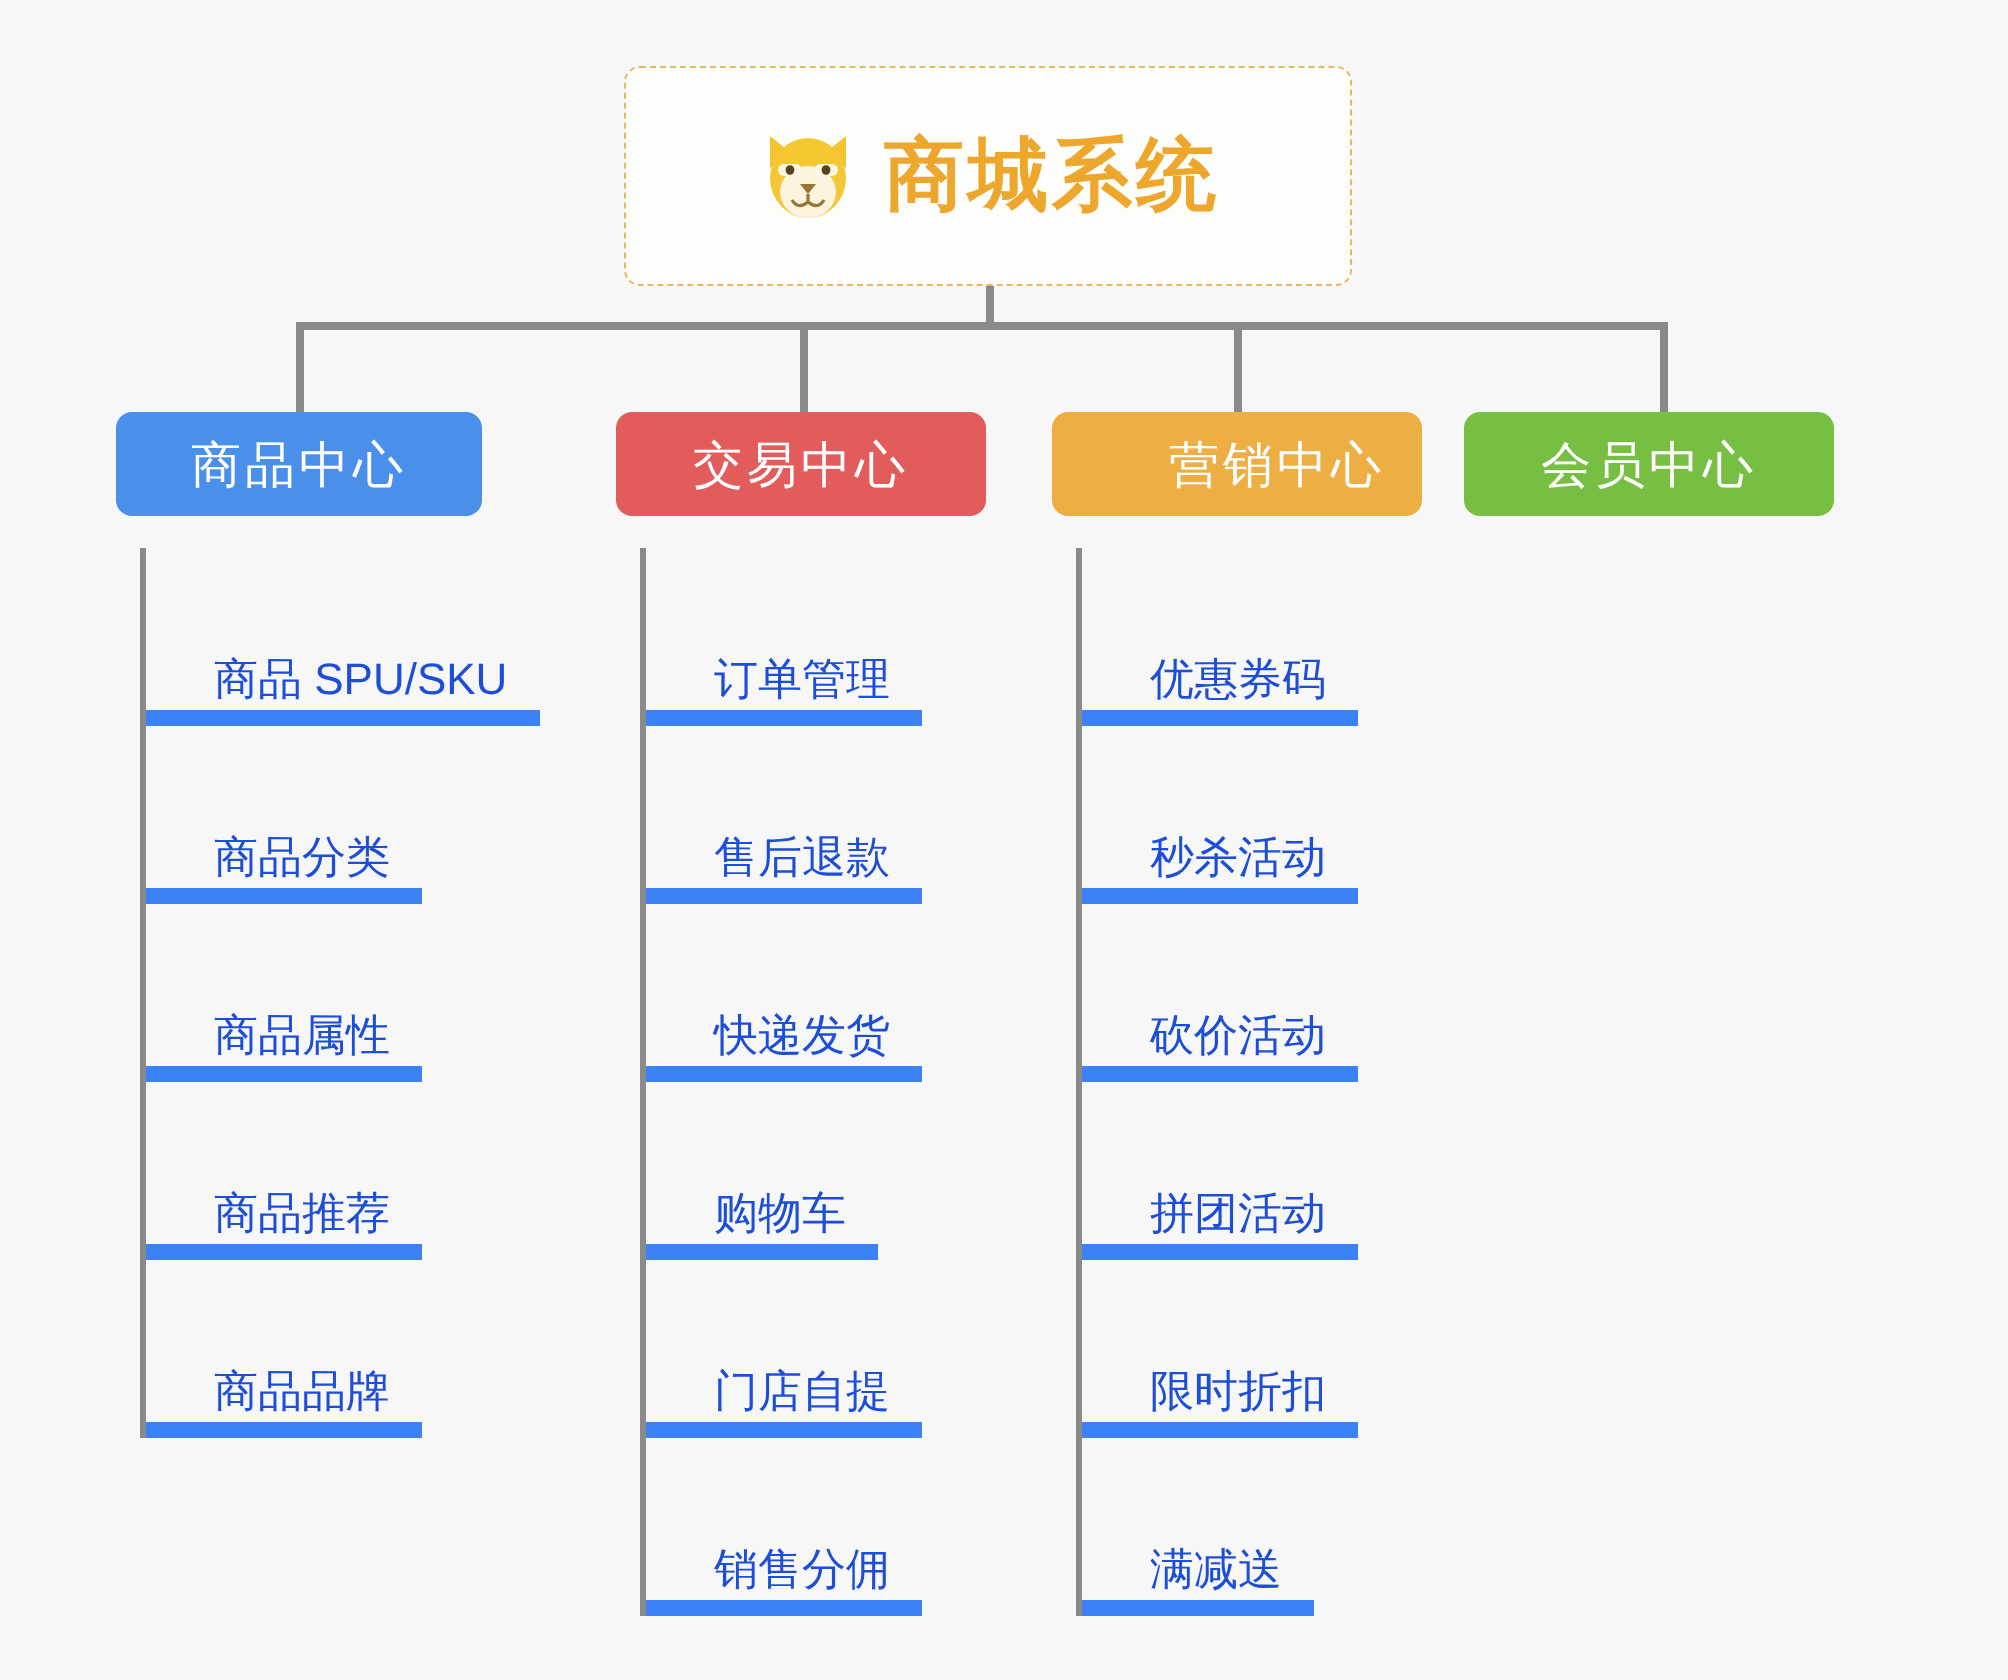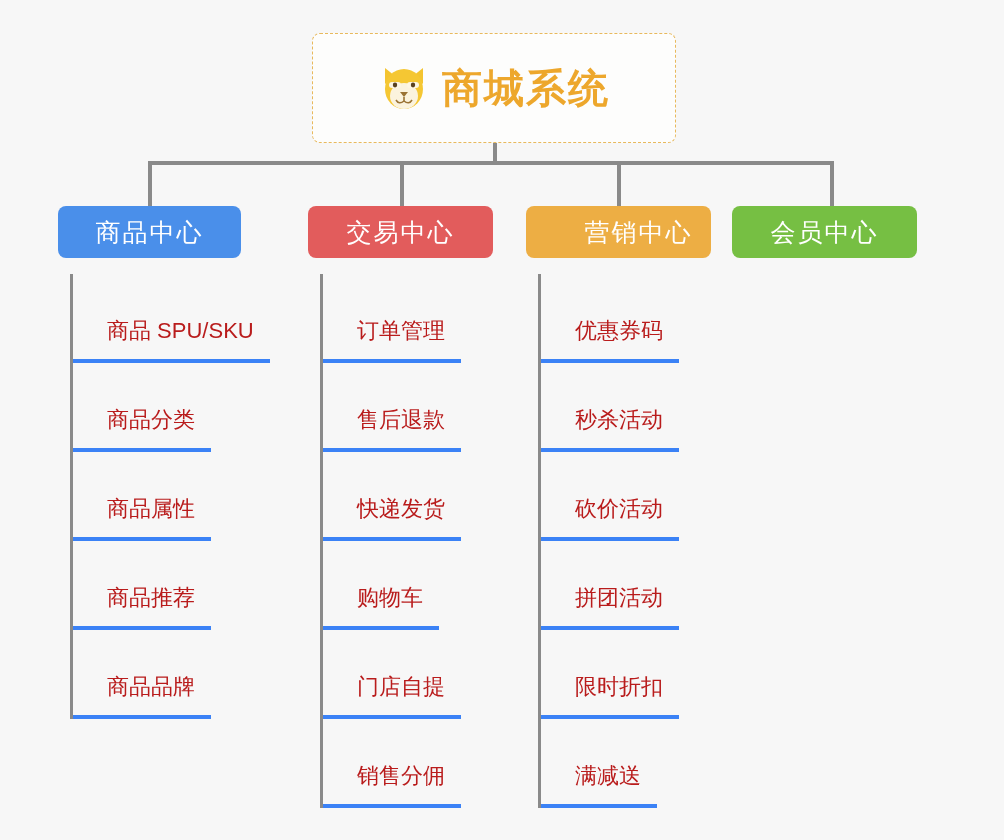--- a/index.html
+++ b/index.html
@@ -101,23 +101,23 @@
   }
   .leaf-item {
     height: 89px;
     display: flex;
     align-items: flex-end;
     box-sizing: border-box;
   }
   .leaf-label {
     display: inline-block;
     font-size: 22px;
-    color: #b91c1c;
-    border-bottom: 4px solid #3b82f6;
-    padding: 0 16px 16px 34px;
+    color: #1d4ed8;
+    border-bottom: 8px solid #3b82f6;
+    padding: 0 16px 3px 34px;
     line-height: 1.1;
     white-space: nowrap;
   }
 </style>
 </head>
 <body>
 
 <div id="canvas">
 
   <div class="root-node">

